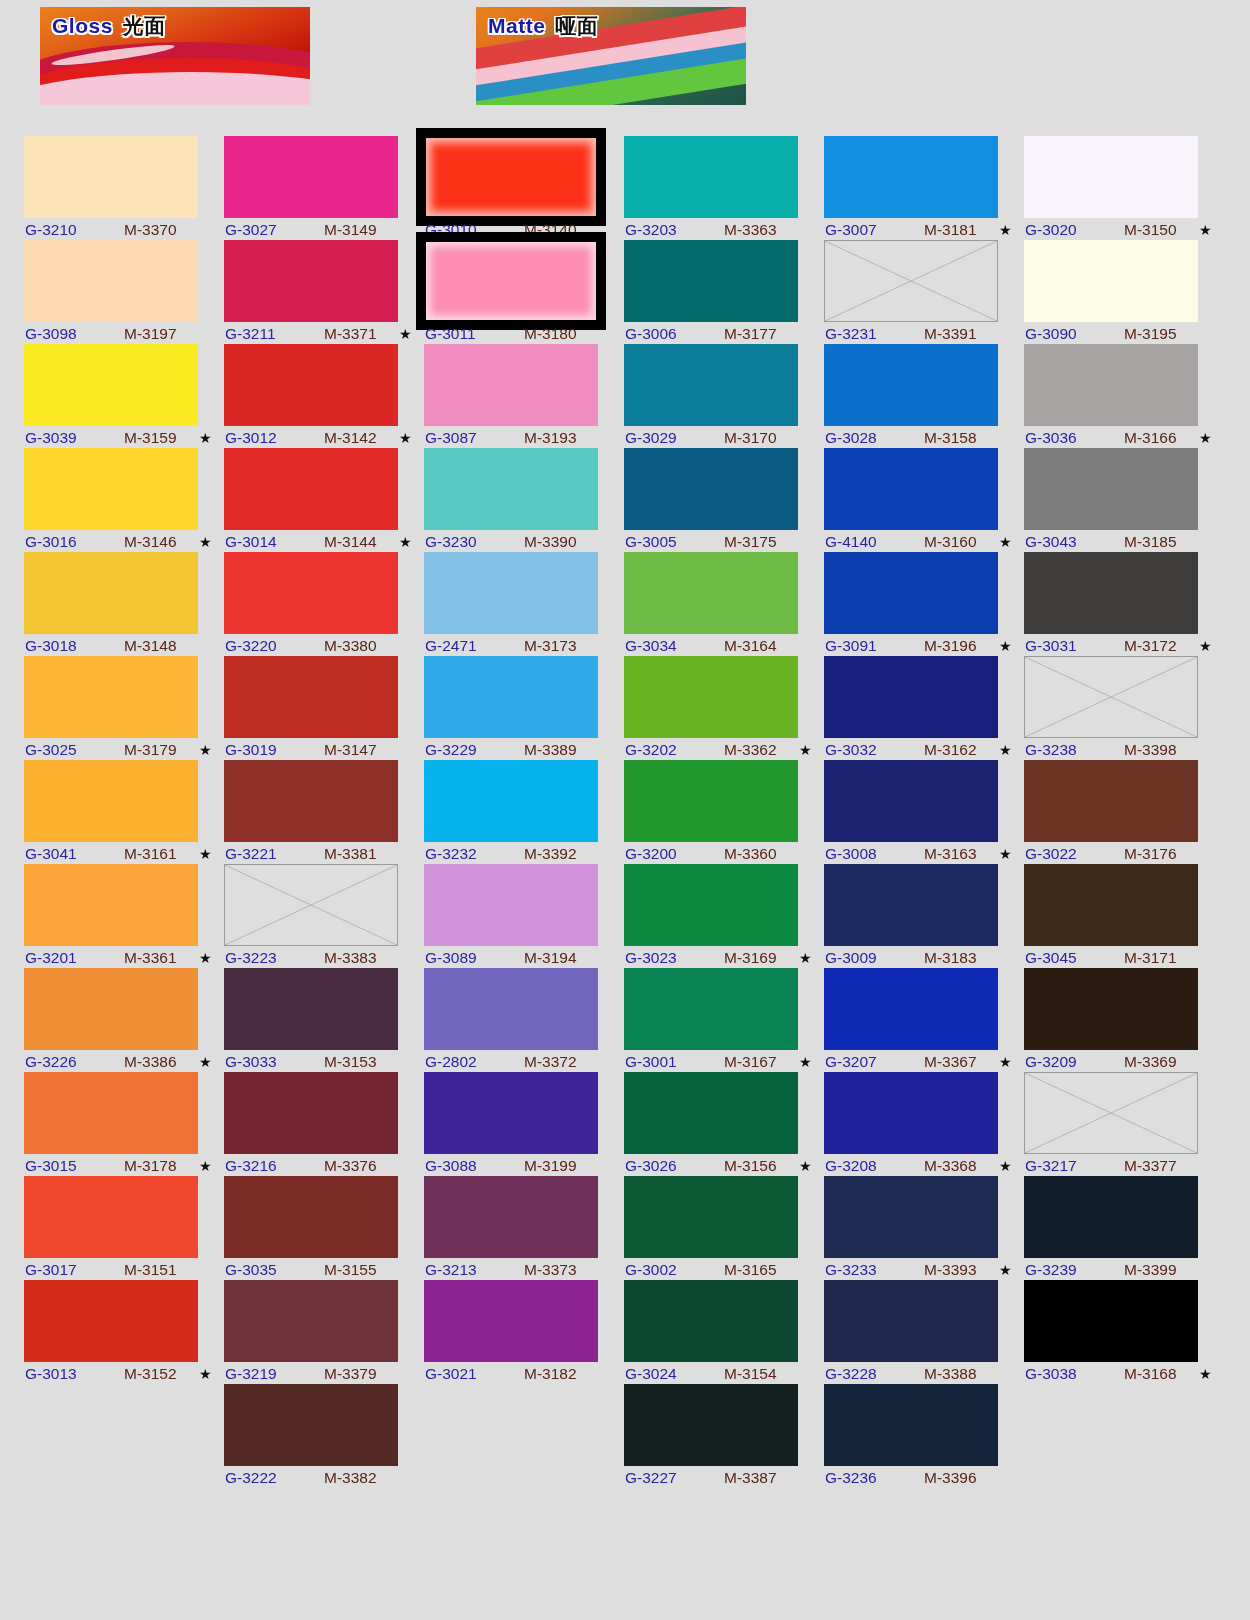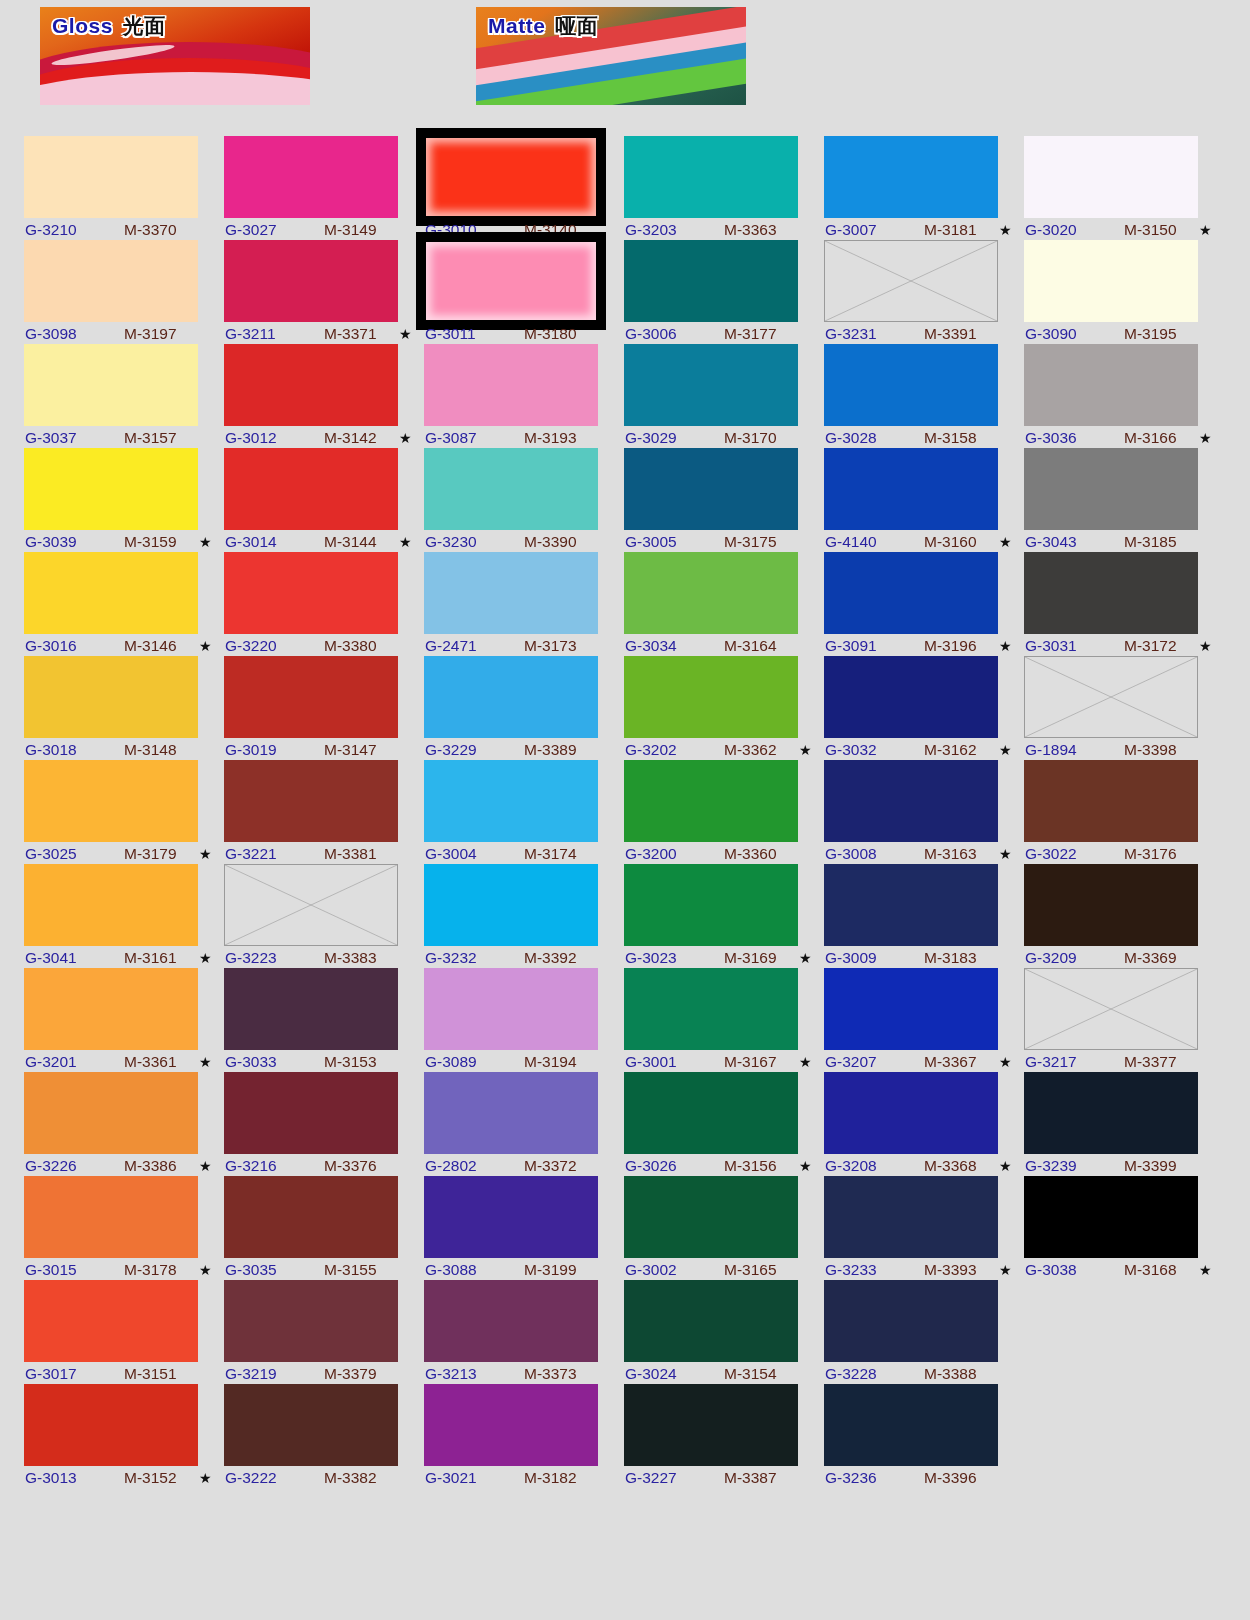--- a/index.html
+++ b/index.html
@@ -98,27 +98,20 @@
         </div>
       </div>
       <div class="cell">
         <div class="chip" style="background: rgb(252, 217, 176);"></div>
         <div class="caption">
           <span class="gcode">G-3098</span>
           <span class="mcode">M-3197</span>
         </div>
       </div>
       <div class="cell">
-        <div class="chip" style="background: rgb(251, 240, 160);"></div>
-        <div class="caption">
-          <span class="gcode">G-3037</span>
-          <span class="mcode">M-3157</span>
-        </div>
-      </div>
-      <div class="cell">
         <div class="chip" style="background: rgb(251, 235, 35);"></div>
         <div class="caption">
           <span class="gcode">G-3039</span>
           <span class="mcode">M-3159</span>
           <span class="star">★</span>
         </div>
       </div>
       <div class="cell">
         <div class="chip" style="background: rgb(252, 214, 42);"></div>
         <div class="caption">
@@ -332,27 +325,20 @@
         </div>
       </div>
       <div class="cell">
         <div class="chip" style="background: rgb(50, 172, 233);"></div>
         <div class="caption">
           <span class="gcode">G-3229</span>
           <span class="mcode">M-3389</span>
         </div>
       </div>
       <div class="cell">
-        <div class="chip" style="background: rgb(44, 181, 236);"></div>
-        <div class="caption">
-          <span class="gcode">G-3004</span>
-          <span class="mcode">M-3174</span>
-        </div>
-      </div>
-      <div class="cell">
         <div class="chip" style="background: rgb(6, 178, 236);"></div>
         <div class="caption">
           <span class="gcode">G-3232</span>
           <span class="mcode">M-3392</span>
         </div>
       </div>
       <div class="cell">
         <div class="chip" style="background: rgb(208, 146, 216);"></div>
         <div class="caption">
           <span class="gcode">G-3089</span>
@@ -631,29 +617,36 @@
         </div>
       </div>
       <div class="cell">
         <div class="chip empty">
           <svg viewBox="0 0 100 100" preserveAspectRatio="none">
             <line x1="0" y1="0" x2="100" y2="100" stroke="#9a9a9a" stroke-width="0.6" vector-effect="non-scaling-stroke"></line>
             <line x1="100" y1="0" x2="0" y2="100" stroke="#9a9a9a" stroke-width="0.6" vector-effect="non-scaling-stroke"></line>
           </svg>
         </div>
         <div class="caption">
-          <span class="gcode">G-1894</span>
+          <span class="gcode">G-3238</span>
           <span class="mcode">M-3398</span>
         </div>
       </div>
       <div class="cell">
         <div class="chip" style="background: rgb(107, 52, 37);"></div>
         <div class="caption">
           <span class="gcode">G-3022</span>
           <span class="mcode">M-3176</span>
+        </div>
+      </div>
+      <div class="cell">
+        <div class="chip" style="background: rgb(61, 40, 25);"></div>
+        <div class="caption">
+          <span class="gcode">G-3045</span>
+          <span class="mcode">M-3171</span>
         </div>
       </div>
       <div class="cell">
         <div class="chip" style="background: rgb(44, 27, 17);"></div>
         <div class="caption">
           <span class="gcode">G-3209</span>
           <span class="mcode">M-3369</span>
         </div>
       </div>
       <div class="cell">

